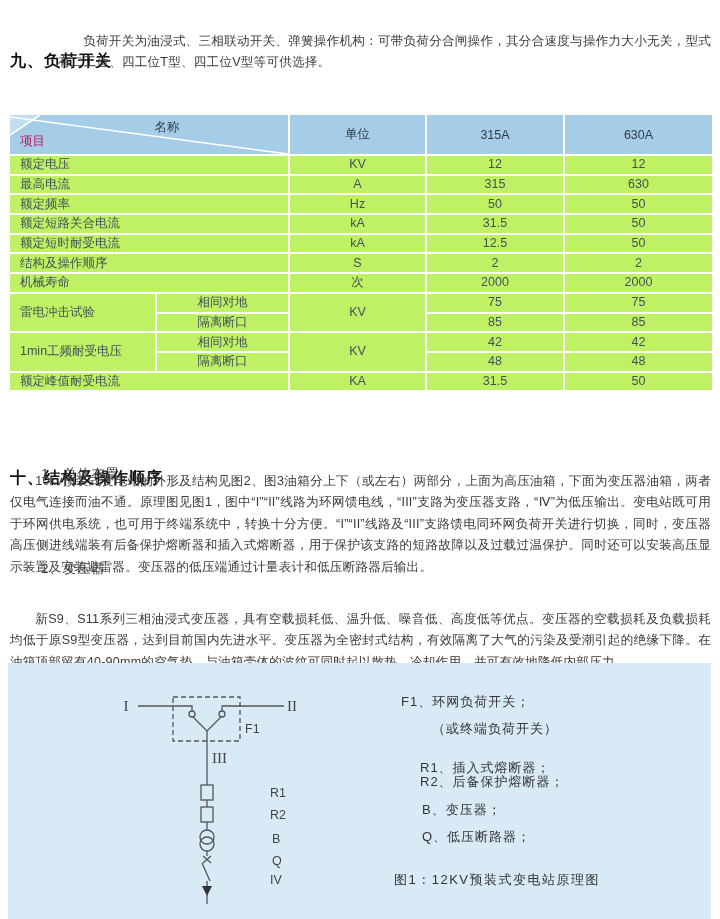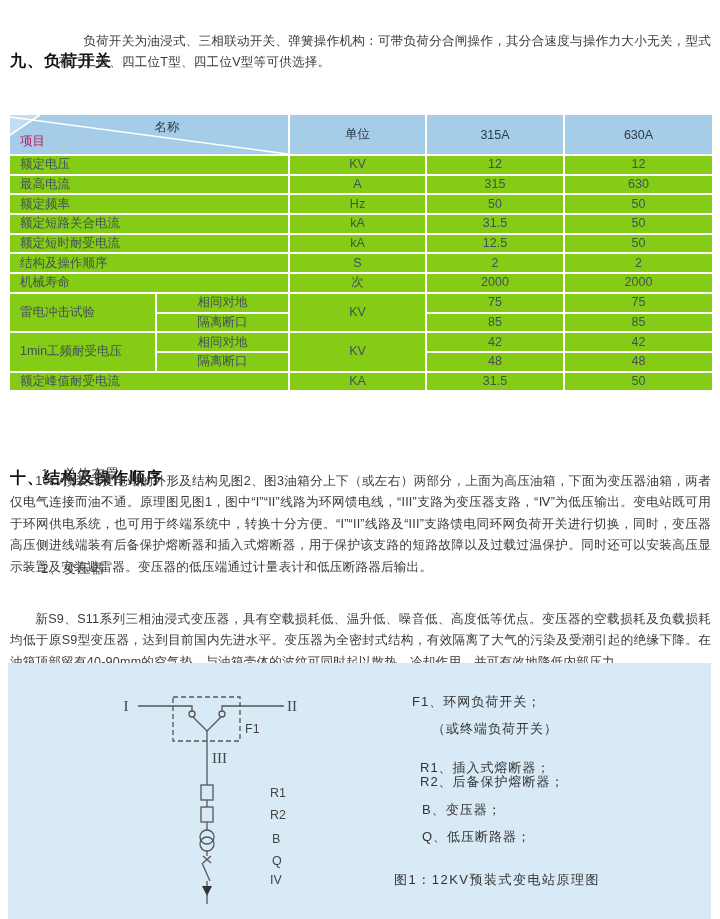--- a/index.html
+++ b/index.html
@@ -29,21 +29,21 @@
     border-collapse:collapse;table-layout:fixed;width:704px;
   }
   .spec-table td,.spec-table th{
     border:2px solid #ffffff;overflow:hidden;white-space:nowrap;
   }
   .spec-table thead th{
     background:#a6cde8;height:39px;font-weight:normal;
     font-size:12.5px;color:#2f3b45;text-align:center;padding:0;
   }
   .spec-table tbody td{
-    background:#84cc16;height:15.7px;padding:1px 2px;
+    background:#bef264;height:15.7px;padding:1px 2px;
     font-size:12.5px;color:#44505a;text-align:center;line-height:15px;
   }
   .spec-table tbody td.lbl{text-align:left;padding-left:10px;}
   .spec-table tbody td.sub{text-align:center;}
   
   th.diag{position:relative;padding:0;}
   th.diag svg{position:absolute;left:0;top:0;width:100%;height:100%;}
   th.diag .diag-name{position:absolute;top:4px;left:52%;font-size:12.5px;color:#2f3b45;}
   th.diag .diag-item{position:absolute;bottom:4px;left:10px;font-size:12.5px;color:#be185d;}
   
@@ -216,21 +216,21 @@
     <text class="roman" x="284" y="48" text-anchor="middle">II</text>
     <text class="symlab" x="237" y="70">F1</text>
     <text class="roman" x="204" y="100">III</text>
     <text class="symlab" x="262" y="134">R1</text>
     <text class="symlab" x="262" y="156">R2</text>
     <text class="symlab" x="264" y="180">B</text>
     <text class="symlab" x="264" y="202">Q</text>
     <text class="symlab" x="262" y="221">IV</text>
   </svg>
 
-  <div class="legend-item" style="left:404px;top:30px;text-align:right;">F1、环网负荷开关；</div>
+  <div class="legend-item" style="left:393px;top:30px;text-align:right;">F1、环网负荷开关；</div>
   <div class="legend-item" style="left:424px;top:57px;">（或终端负荷开关）</div>
   <div class="legend-item" style="left:412px;top:84px;margin-top:12px;">R1、插入式熔断器；</div>
   <div class="legend-item" style="left:412px;top:110px;">R2、后备保护熔断器；</div>
   <div class="legend-item" style="left:414px;top:138px;">B、变压器；</div>
   <div class="legend-item" style="left:414px;top:165px;">Q、低压断路器；</div>
 
   <div class="fig-caption" style="left:386px;top:208px;">图1：12KV预装式变电站原理图</div>
 </div>
 
 </body></html>

